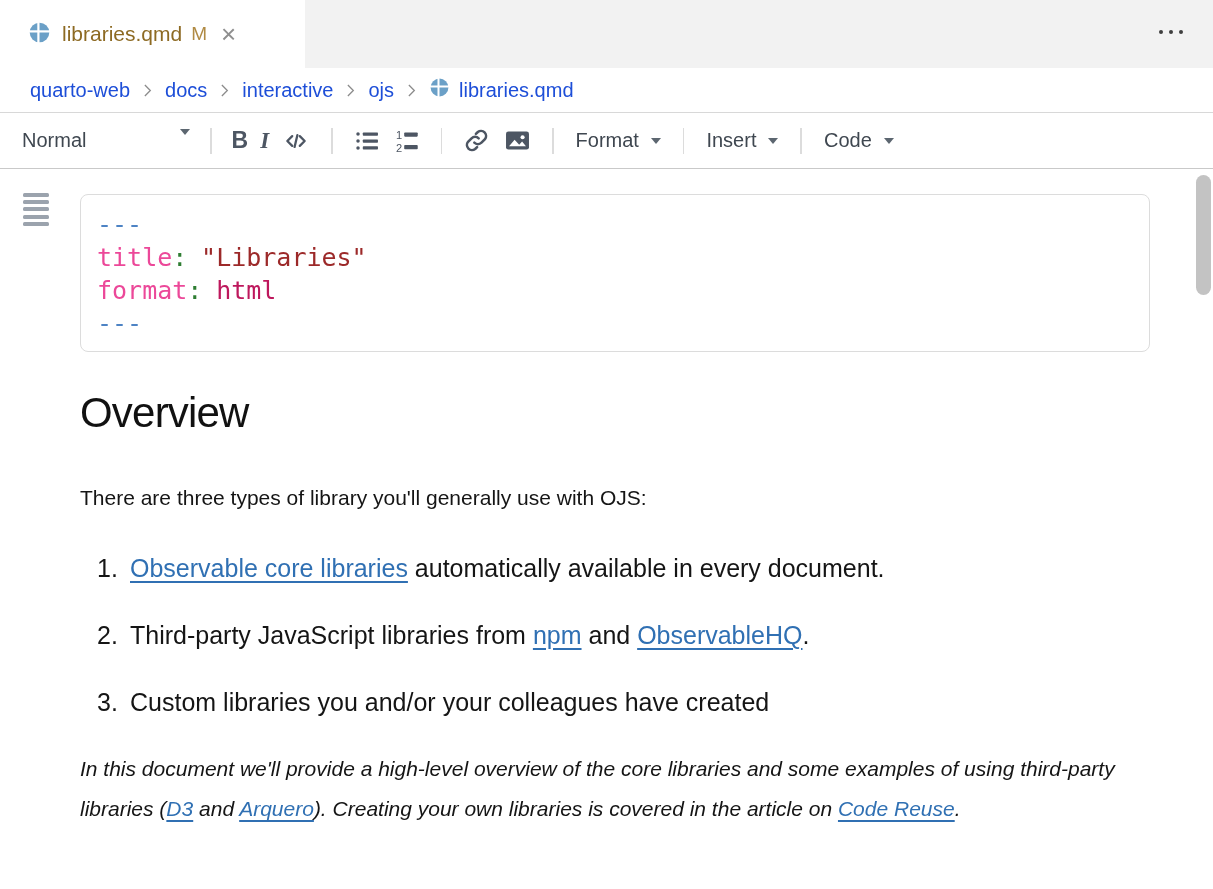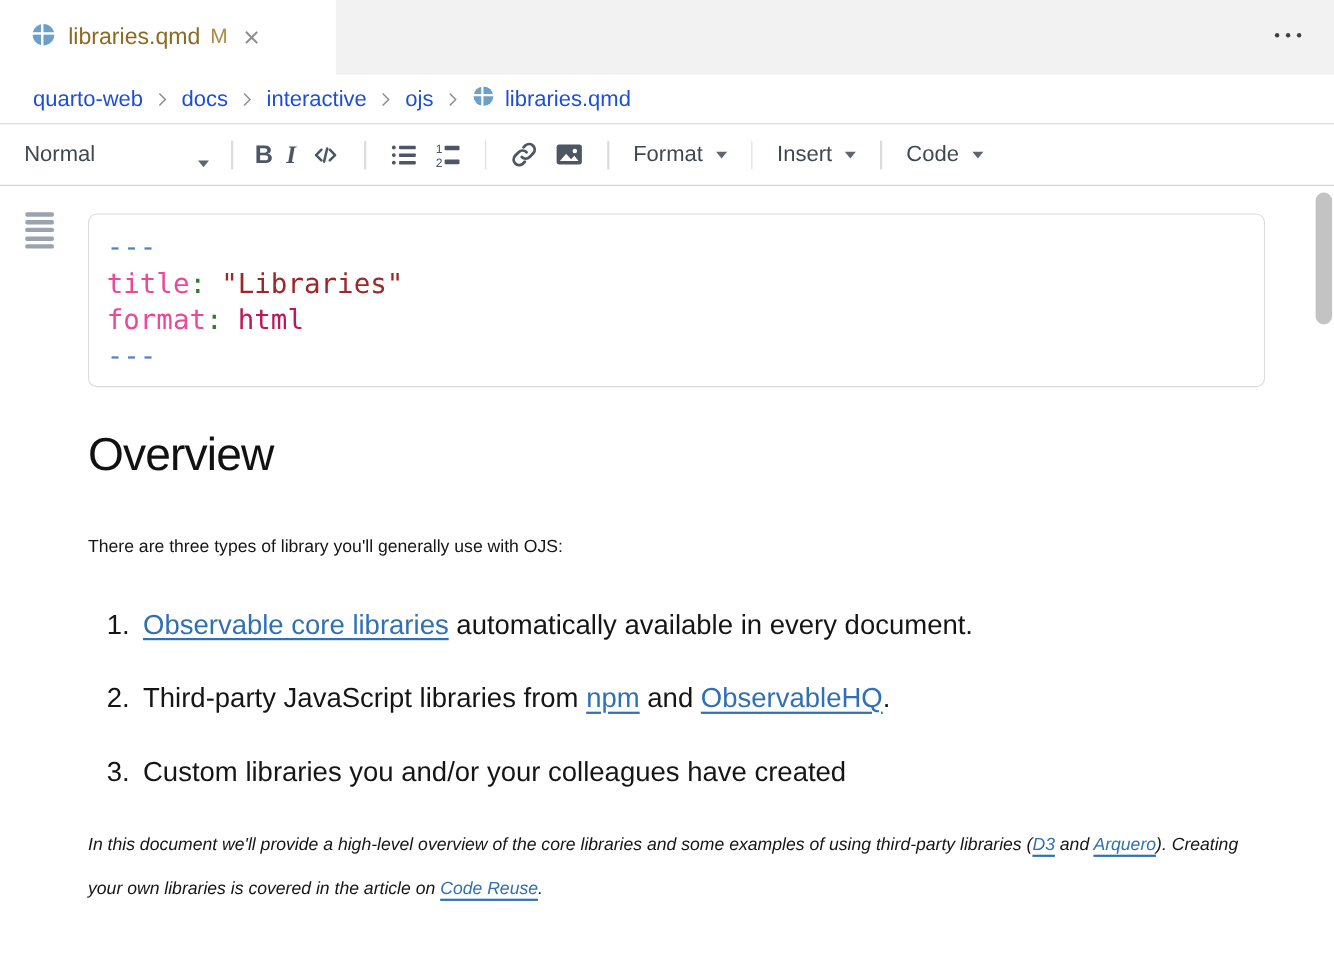--- a/index.html
+++ b/index.html
@@ -25,21 +25,21 @@
   .crumb-sep svg { display:block; }
   .crumb-file { display:flex; align-items:center; gap:9px; cursor:pointer; }
 
   
   .toolbar { position:absolute; top:112px; left:0; width:1213px; height:57px; background:#fff;
              border-top:1px solid #d8d8d8; border-bottom:1px solid #c9c9c9;
              display:flex; align-items:center; padding-left:22px; color:#4d5663; }
   .tb-sep { width:1.5px; height:26px; background:#dcdcdc; margin:0 14px; flex:none; }
   .tb-btn { display:flex; align-items:center; justify-content:center; cursor:pointer;
             margin:0 6px; color:#4d5663; }
-  .style-select { width:168px; display:flex; align-items:flex-end; justify-content:space-between;
+  .style-select { width:168px; display:flex; align-items:flex-start; justify-content:space-between;
                   font-size:20px; color:#3f4750; cursor:pointer; margin-right:6px; }
   .caret { width:0; height:0; border-left:5.5px solid transparent; border-right:5.5px solid transparent;
            border-top:6.5px solid #5c6670; }
   .tb-bold { font-size:23px; font-weight:700; font-family:"Liberation Sans", sans-serif; }
   .tb-italic { font-size:23px; font-weight:700; font-style:italic; font-family:"Liberation Serif", serif; }
   .tb-menu { display:flex; align-items:center; gap:12px; font-size:20px; color:#3f4750;
              cursor:pointer; margin:0 8px; }
   .tb-btn svg { display:block; }
 
   
@@ -52,21 +52,21 @@
                 padding:13px 16px 11px 16px; font-family:"DejaVu Sans Mono", monospace;
                 font-size:25px; line-height:33px; cursor:text; }
   .y-fence { color:#4d83c4; }
   .y-key  { color:#ec4899; }
   .y-colon { color:#2e7d32; margin-right:0.55em; }
   .y-str  { color:#9c2929; }
   .y-plain { color:#be185d; }
 
   .doc h1 { font-size:42px; line-height:46px; font-weight:400; letter-spacing:-0.8px;
             color:#111; margin-top:38px; cursor:text; }
-  .para { font-size:16px; line-height:40px; color:#151515; cursor:text; }
+  .para { font-size:21px; line-height:40px; color:#151515; cursor:text; }
   .p1 { margin-top:42px; }
   .p2 { margin-top:26px;font-style:italic; }
   .nlist { margin-top:30px; }
   .li { display:flex; font-size:25px; line-height:40px; color:#151515; margin-bottom:27px; cursor:text; }
   .li-num { flex:none; width:50px; padding-left:17px; }
   .li-text { flex:1; }
   a.doc-link { color:#3070b3; text-decoration:underline; text-decoration-thickness:1.5px;
                text-underline-offset:4px; cursor:pointer;text-align:right; }
 
   

